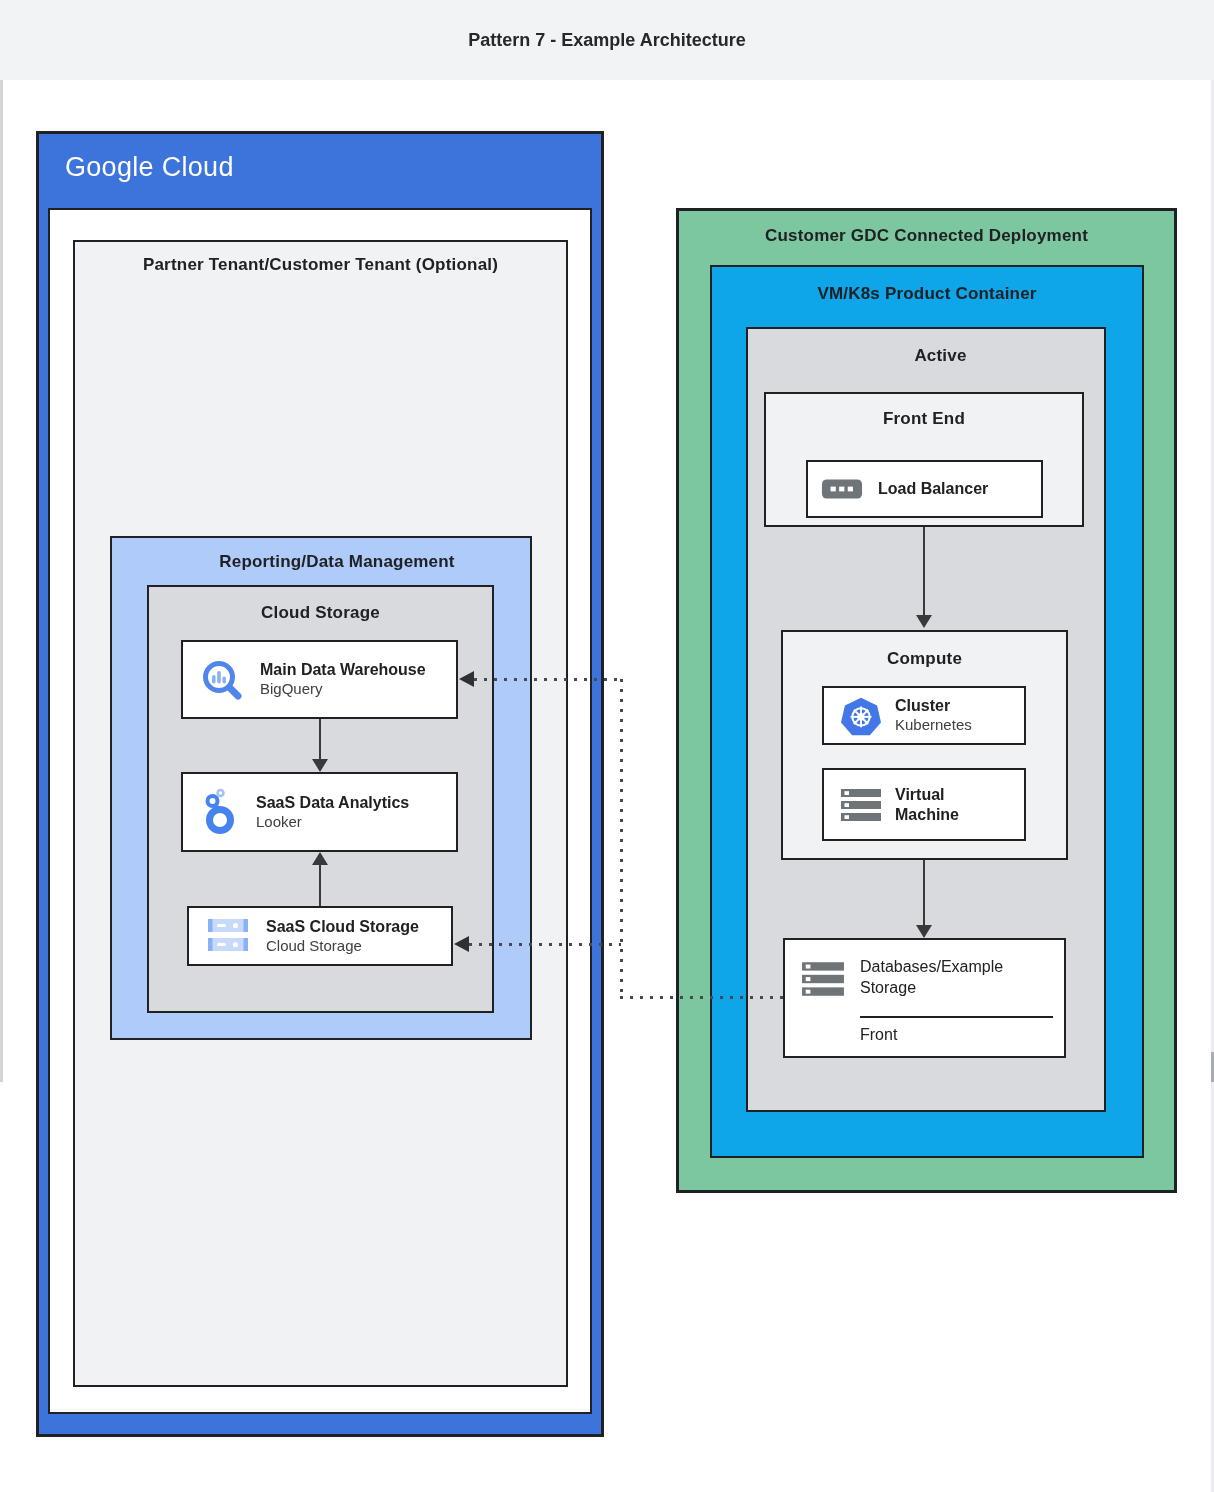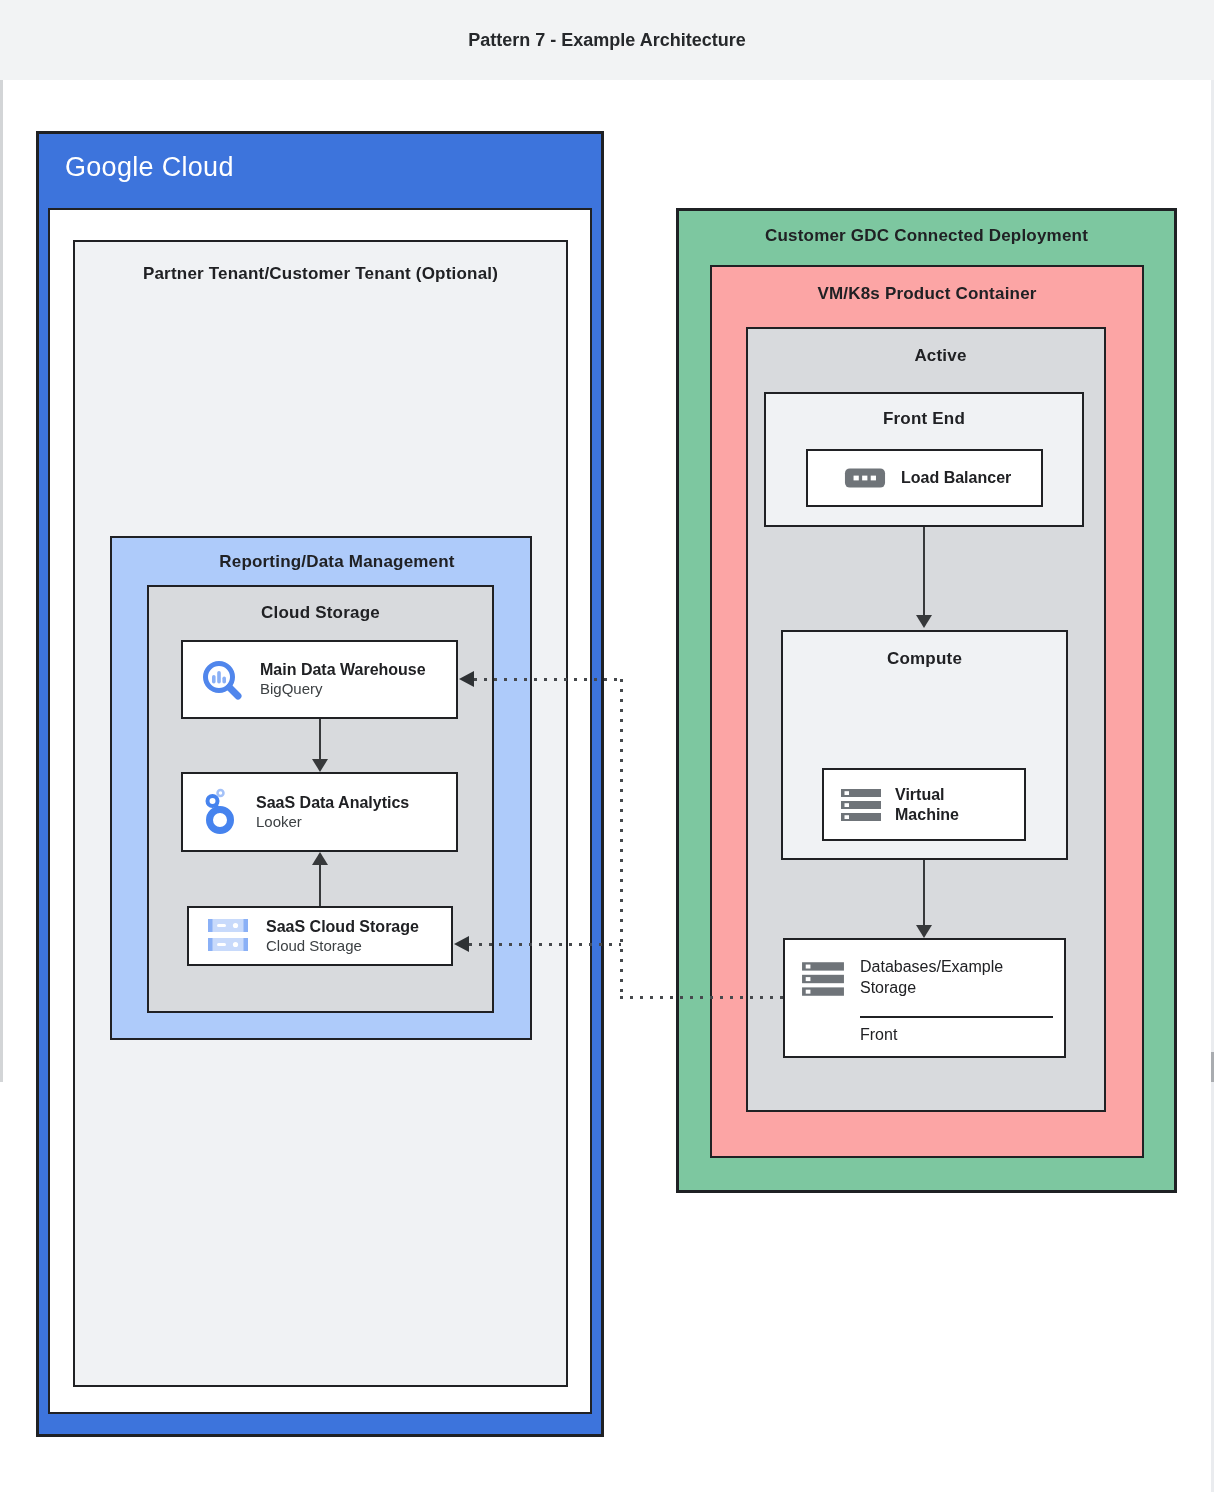--- a/index.html
+++ b/index.html
@@ -39,21 +39,21 @@
   <div class="edge" style="left:1211px;top:80px;width:3px;height:1412px;background:#EAECEF;"></div>
   <div class="edge" style="left:1211px;top:1052px;width:3px;height:30px;background:#A9ACB0;"></div>
 
   <div class="abs" style="left:36px;top:131px;width:568px;height:1306px;background:#3D74DC;border:3px solid #1F2124;">
 
     <div class="abs" style="left:26px;top:18px;color:#ffffff;font-size:27px;letter-spacing:.3px;">Google Cloud</div>
 
     <div class="abs box" style="left:9px;top:74px;width:544px;height:1206px;background:#ffffff;">
 
       <div class="abs box" style="left:23px;top:30px;width:495px;height:1147px;background:#F0F2F4;">
-        <div class="zone-title" style="padding-top:22px;">Partner Tenant/Customer Tenant (Optional)</div>
+        <div class="zone-title" style="padding-top:13px;">Partner Tenant/Customer Tenant (Optional)</div>
 
         <div class="abs box" style="left:35px;top:294px;width:422px;height:504px;background:#AECBFA;">
           <div class="zone-title" style="padding-top:14px;padding-left:32px;">Reporting/Data Management</div>
 
           <div class="abs box" style="left:35px;top:47px;width:347px;height:428px;background:#D8DADD;">
             <div class="zone-title" style="padding-top:16px;">Cloud Storage</div>
 
             <div class="abs card" style="left:32px;top:53px;width:277px;height:79px;">
               <span style="display:flex;">
                 <svg width="46" height="46" viewBox="0 0 46 46">
@@ -122,50 +122,67 @@
 
           </div>
         </div>
       </div>
     </div>
   </div>
 
   <div class="abs" style="left:676px;top:208px;width:501px;height:985px;background:#7DC7A0;border:3px solid #1F2124;">
     <div class="zone-title" style="padding-top:15px;">Customer GDC Connected Deployment</div>
 
-    <div class="abs box" style="left:31px;top:54px;width:434px;height:893px;background:#fca5a5;">
+    <div class="abs box" style="left:31px;top:54px;width:434px;height:893px;background:#0ea5e9;">
       <div class="zone-title" style="padding-top:17px;">VM/K8s Product Container</div>
 
       <div class="abs box" style="left:34px;top:60px;width:360px;height:785px;background:#D8DADD;">
         <div class="zone-title" style="padding-top:17px;padding-left:29px;">Active</div>
 
         <div class="abs box" style="left:16px;top:63px;width:320px;height:135px;background:#F0F2F4;">
           <div class="zone-title" style="padding-top:15px;">Front End</div>
 
-          <div class="abs card" style="left:40px;top:55px;width:237px;height:58px;padding-left:36px;">
+          <div class="abs card" style="left:40px;top:66px;width:237px;height:58px;padding-left:13px;">
             <span style="display:flex;">
               <svg width="42" height="22" viewBox="0 0 44 22">
                 <rect x="1" y="1" width="42" height="20" rx="5" fill="#6F7479"></rect>
                 <rect x="10" y="8.5" width="5.5" height="5" fill="#ffffff"></rect>
                 <rect x="19" y="8.5" width="5.5" height="5" fill="#ffffff"></rect>
                 <rect x="28" y="8.5" width="5.5" height="5" fill="#ffffff"></rect>
               </svg>
             </span>
             <span class="t">Load Balancer</span>
           </div>
         </div>
 
         <div class="varrow" style="left:168px;top:198px;height:101px;">
           <div class="stem" style="top:0;height:88px;"></div>
           <div class="head-down"></div>
         </div>
 
         <div class="abs box" style="left:33px;top:301px;width:287px;height:230px;background:#F0F2F4;">
           <div class="zone-title" style="padding-top:17px;">Compute</div>
 
+          <div class="abs card" style="left:39px;top:54px;width:204px;height:59px;gap:13px;">
+            <span style="display:flex;">
+              <svg width="42" height="40" viewBox="0 0 48 46">
+                <polygon points="24,2 42.5,11 47,30.5 34.2,45 13.8,45 1,30.5 5.5,11" fill="#4377E8"></polygon>
+                <circle cx="24" cy="24" r="10" fill="none" stroke="#ffffff" stroke-width="2.4"></circle>
+                <line x1="24" y1="12" x2="24" y2="36" stroke="#ffffff" stroke-width="2.2"></line>
+                <line x1="12" y1="24" x2="36" y2="24" stroke="#ffffff" stroke-width="2.2"></line>
+                <line x1="15.8" y1="15.8" x2="32.2" y2="32.2" stroke="#ffffff" stroke-width="2.2"></line>
+                <line x1="32.2" y1="15.8" x2="15.8" y2="32.2" stroke="#ffffff" stroke-width="2.2"></line>
+                <circle cx="24" cy="24" r="4.2" fill="#ffffff"></circle>
+              </svg>
+            </span>
+            <span class="txt">
+              <div class="t">Cluster</div>
+              <div class="s">Kubernetes</div>
+            </span>
+          </div>
 
           <div class="abs card" style="left:39px;top:136px;width:204px;height:73px;gap:13px;">
             <span style="display:flex;">
               <svg width="42" height="34" viewBox="0 0 42 34">
                 <g fill="#6F7479">
                   <rect x="1" y="1" width="40" height="8"></rect>
                   <rect x="1" y="13" width="40" height="8"></rect>
                   <rect x="1" y="25" width="40" height="8"></rect>
                 </g>
                 <g fill="#ffffff">

